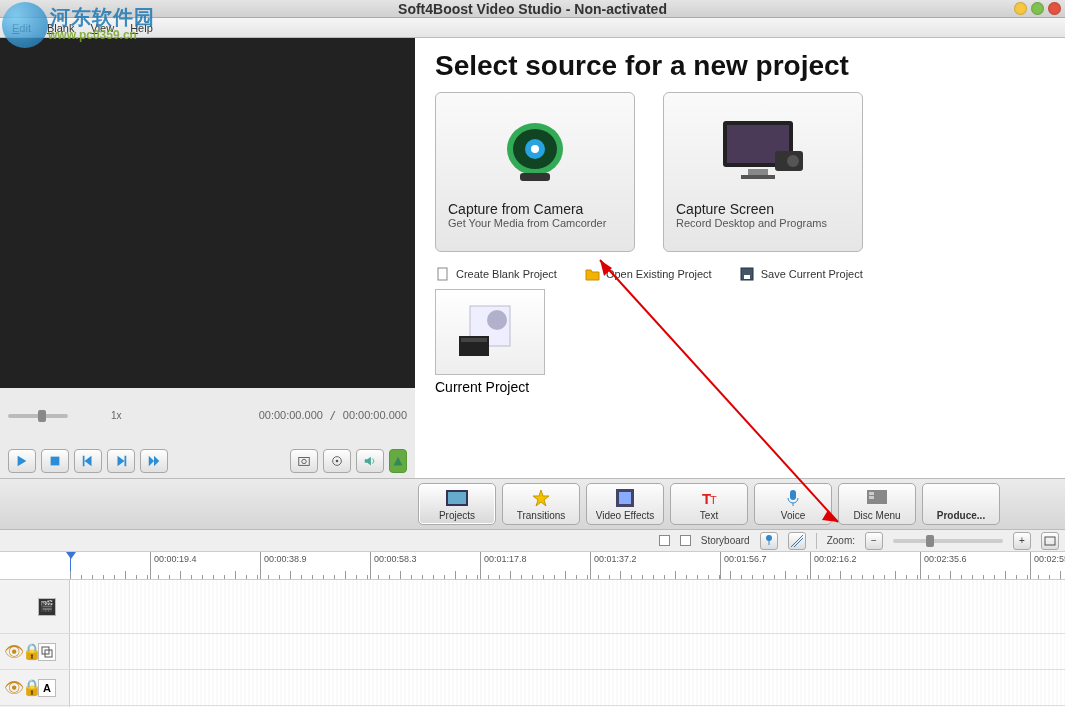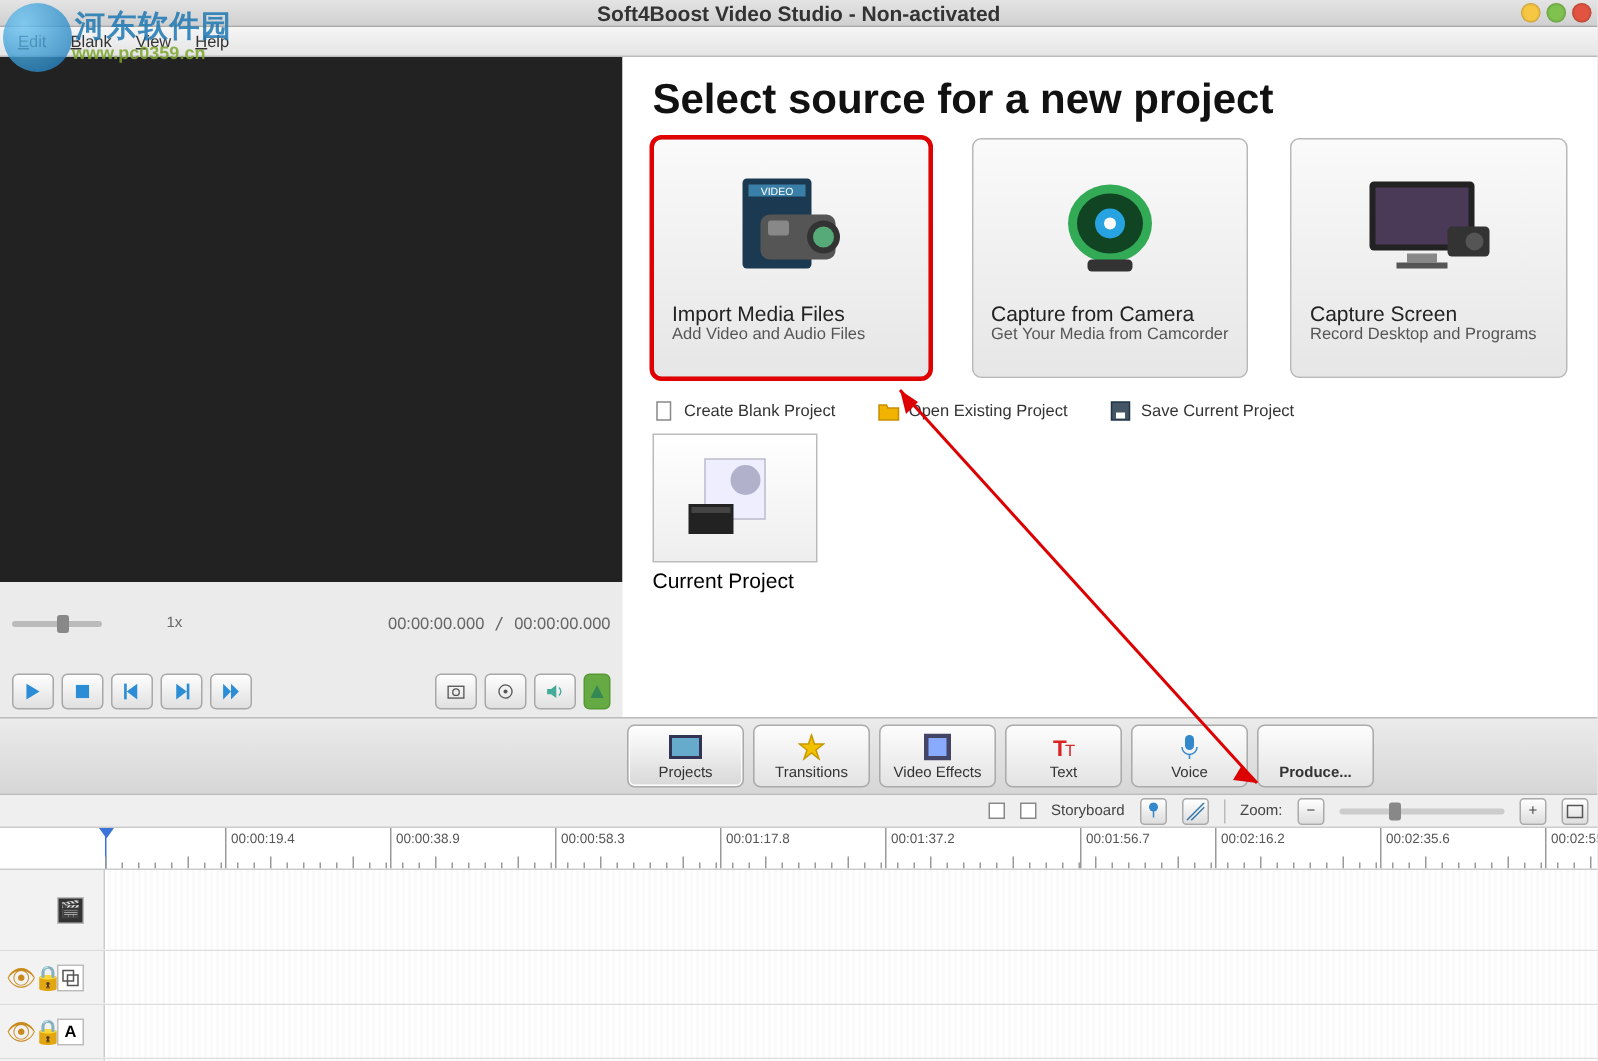--- a/index.html
+++ b/index.html
@@ -190,35 +190,20 @@
             <polygon points="8,3 13,13 3,13" fill="#385"></polygon>
           </svg>
         </div>
     </div>
   </div>
 
   <div class="source-panel">
     <h1>Select source for a new project</h1>
 
     <div class="source-cards">
-      <div class="card highlighted">
-        <div class="card-icon">
-          <svg width="100" height="80" viewBox="0 0 100 80">
-            <rect x="18" y="8" width="46" height="60" rx="3" fill="#1b3a52"></rect>
-            <rect x="22" y="12" width="38" height="8" fill="#3a7fa8"></rect>
-            <text x="41" y="19" font-size="7" fill="#fff" text-anchor="middle">VIDEO</text>
-            <rect x="30" y="32" width="50" height="30" rx="6" fill="#555"></rect>
-            <circle cx="72" cy="47" r="11" fill="#333"></circle>
-              <circle cx="72" cy="47" r="7" fill="#5a7"></circle>
-            <rect x="35" y="36" width="14" height="10" rx="2" fill="#888"></rect>
-          </svg>
-        </div>
-        <div class="card-title">Import Media Files</div>
-        <div class="card-sub">Add Video and Audio Files</div>
-      </div>
 
       <div class="card">
         <div class="card-icon">
           <svg width="90" height="80" viewBox="0 0 90 80">
             <ellipse cx="45" cy="38" rx="28" ry="26" fill="#3a5"></ellipse>
             <ellipse cx="45" cy="38" rx="22" ry="20" fill="#142"></ellipse>
             <circle cx="45" cy="38" r="10" fill="#27a3e2"></circle>
             <circle cx="45" cy="38" r="4" fill="#fff"></circle>
             <rect x="30" y="62" width="30" height="8" rx="3" fill="#333"></rect>
           </svg>
@@ -323,20 +308,30 @@
   </div>
   <div class="tab">
     <div class="tab-icon">
         <svg width="14" height="18">
           <rect x="4" y="1" width="6" height="10" rx="3" fill="#38c"></rect>
           <path d="M2 9a5 5 0 0 0 10 0" fill="none" stroke="#38c"></path>
           <line x1="7" y1="14" x2="7" y2="17" stroke="#38c"></line>
         </svg>
       </div>
     <span>Voice</span>
+  </div>
+  <div class="tab">
+    <div class="tab-icon">
+        <svg width="20" height="16">
+          <rect width="20" height="14" fill="#888"></rect>
+          <rect x="2" y="2" width="5" height="3" fill="#ccc"></rect>
+          <rect x="2" y="6" width="5" height="3" fill="#ccc"></rect>
+        </svg>
+      </div>
+    <span>Disc Menu</span>
   </div>
   <div class="tab" style="font-weight:bold">
     <div class="tab-icon"></div>
     <span>Produce...</span>
   </div>
 </div>
 
 <div class="view-row">
   <div class="vr-right">
     <span class="chk"></span>

